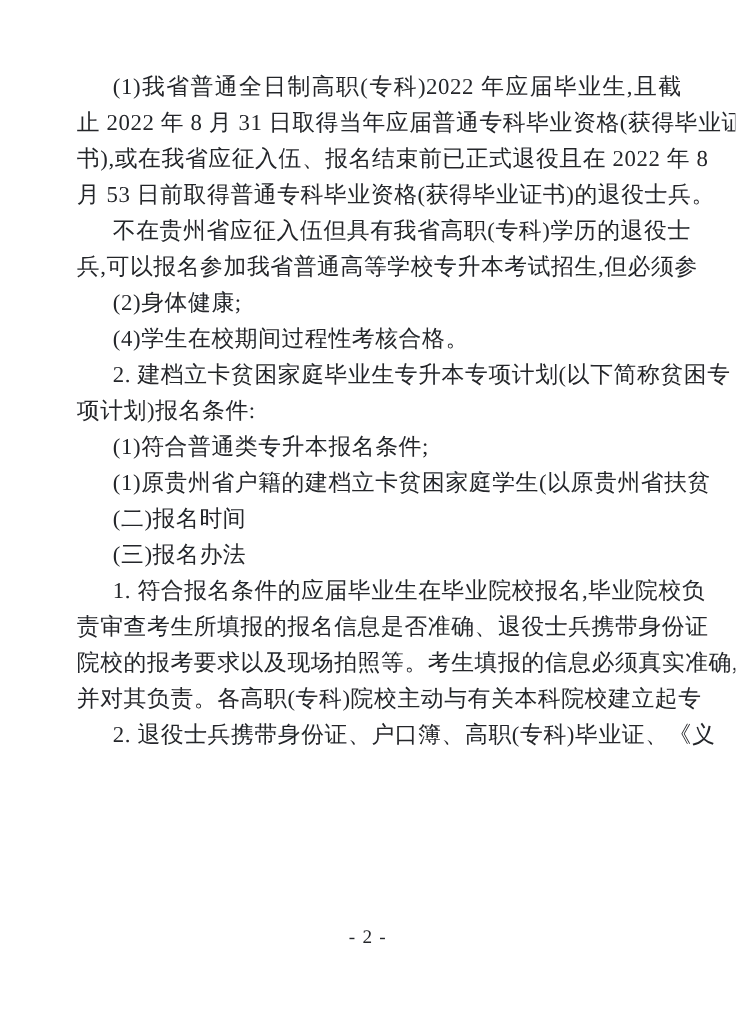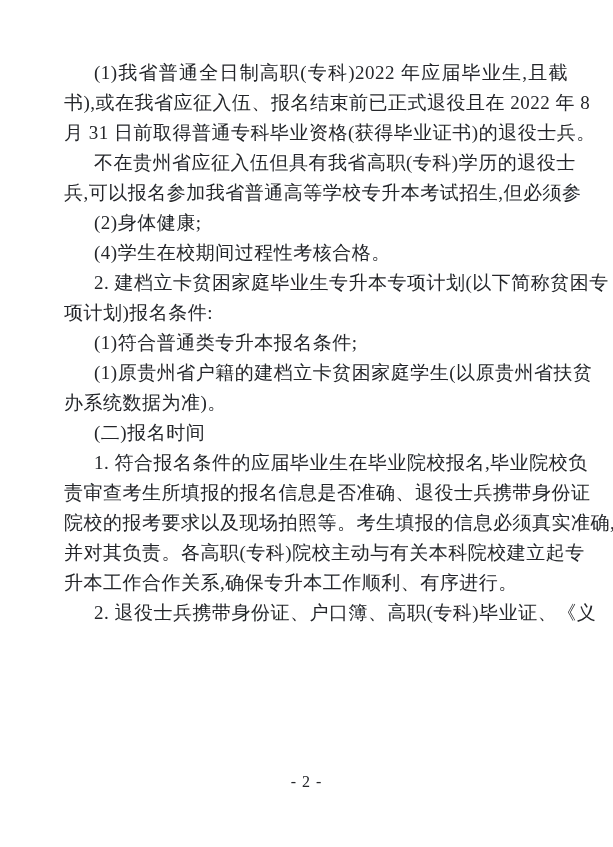--- a/index.html
+++ b/index.html
@@ -49,33 +49,33 @@
     letter-spacing: 1px;
     color: #24262a;
   }
 </style>
 </head>
 <body>
 
 <div class="page">
   <div class="text-block">
     <div class="line indent justify">(1)我省普通全日制高职(专科)2022 年应届毕业生,且截</div>
+    <div class="line justify">止 2022 年 8 月 31 日取得当年应届普通专科毕业资格(获得毕业证</div>
     <div class="line justify">书),或在我省应征入伍、报名结束前已正式退役且在 2022 年 8</div>
-    <div class="line">月 31 日前取得普通专科毕业资格(获得毕业证书)的退役士兵。</div>
+    <div class="line">月 53 日前取得普通专科毕业资格(获得毕业证书)的退役士兵。</div>
     <div class="line indent justify">不在贵州省应征入伍但具有我省高职(专科)学历的退役士</div>
     <div class="line justify">兵,可以报名参加我省普通高等学校专升本考试招生,但必须参</div>
     <div class="line indent">(2)身体健康;</div>
     <div class="line indent">(4)学生在校期间过程性考核合格。</div>
     <div class="line indent justify">2. 建档立卡贫困家庭毕业生专升本专项计划(以下简称贫困专</div>
     <div class="line">项计划)报名条件:</div>
     <div class="line indent">(1)符合普通类专升本报名条件;</div>
     <div class="line indent justify">(1)原贵州省户籍的建档立卡贫困家庭学生(以原贵州省扶贫</div>
-    <div class="line">办系统数据为准)。</div>
     <div class="line indent">(二)报名时间</div>
+    <div class="line indent">(三)报名办法</div>
     <div class="line indent justify">1. 符合报名条件的应届毕业生在毕业院校报名,毕业院校负</div>
     <div class="line justify">责审查考生所填报的报名信息是否准确、退役士兵携带身份证</div>
     <div class="line justify">院校的报考要求以及现场拍照等。考生填报的信息必须真实准确,</div>
     <div class="line justify">并对其负责。各高职(专科)院校主动与有关本科院校建立起专</div>
-    <div class="line">升本工作合作关系,确保专升本工作顺利、有序进行。</div>
     <div class="line indent justify">2. 退役士兵携带身份证、户口簿、高职(专科)毕业证、《义</div>
   </div>
   <div class="page-number">- 2 -</div>
 </div>
 
 </body></html>

